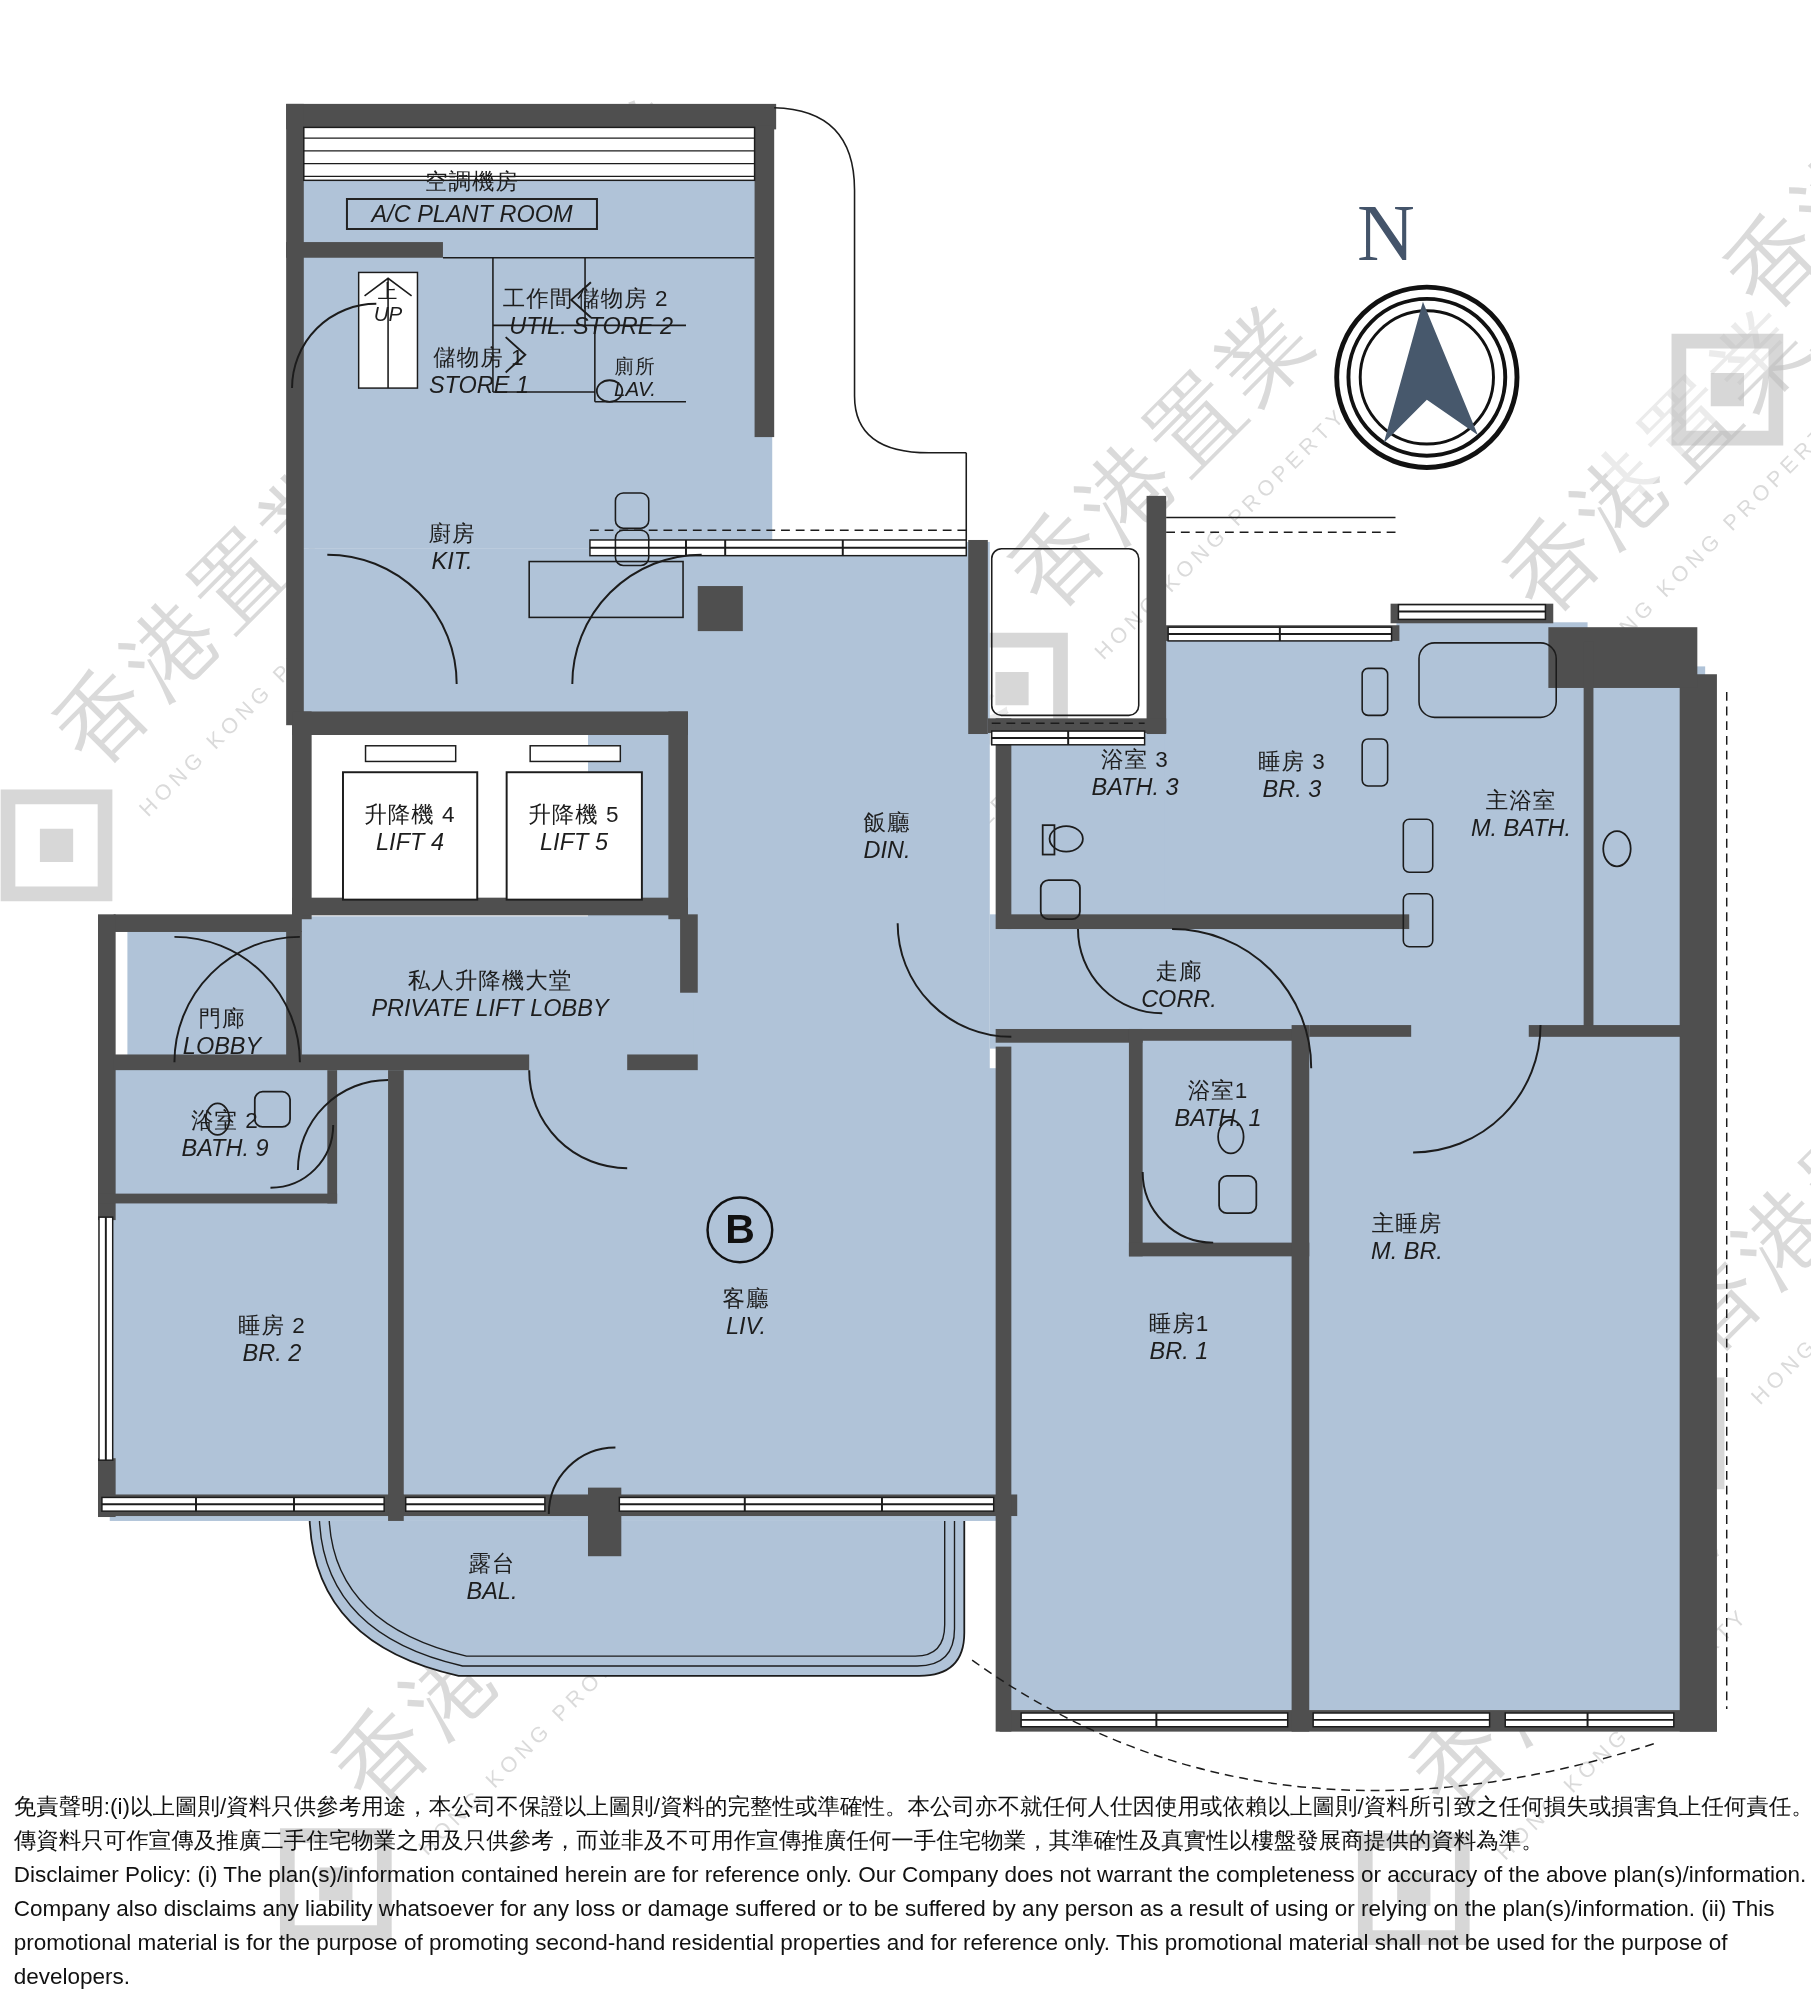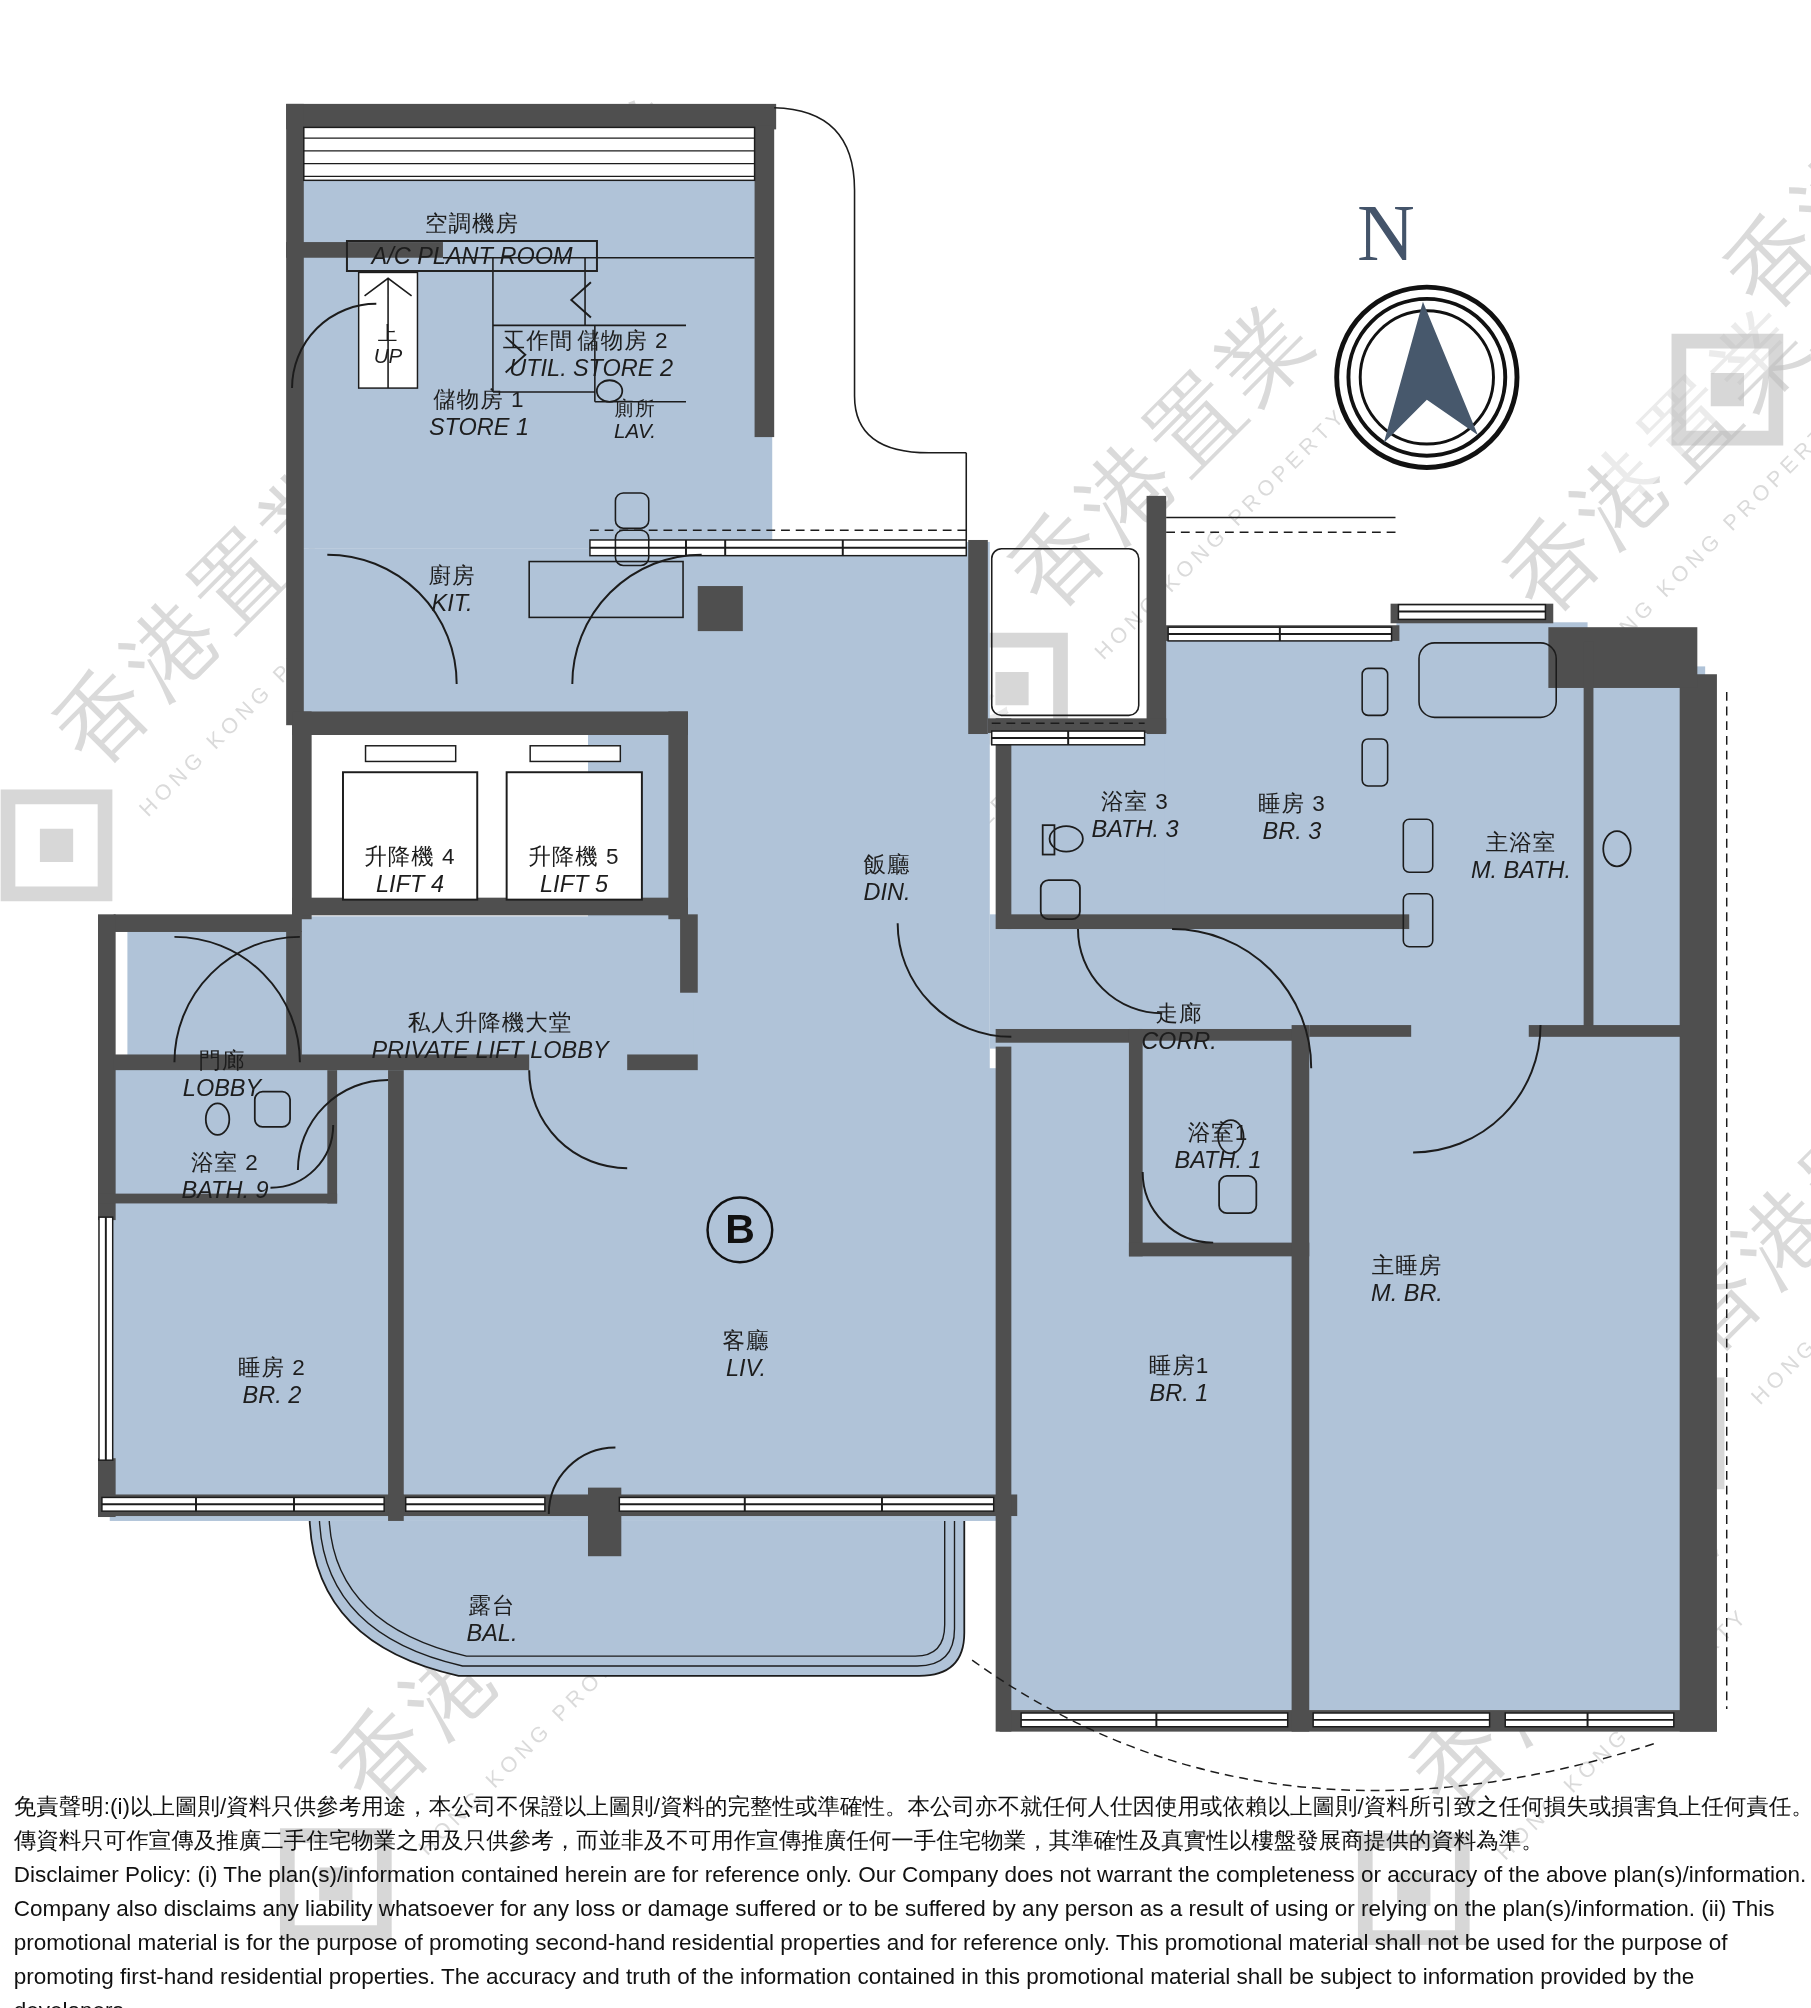--- a/index.html
+++ b/index.html
@@ -1,18 +1,18 @@
 <!DOCTYPE html>
 <html><head>
 <meta charset="utf-8">
 <style>
   html,body{margin:0;padding:0;background:#ffffff;}
   body{width:1811px;height:2008px;position:relative;font-family:"Liberation Sans",sans-serif;overflow:hidden;}
   #plan-svg{position:absolute;left:0;top:0;width:1811px;height:2008px;}
-  .rl{position:absolute;transform:translateX(-50%);text-align:center;white-space:nowrap;color:#1d1d1d;z-index:5;margin-top:42px;}
+  .rl{position:absolute;transform:translateX(-50%);text-align:center;white-space:nowrap;color:#1d1d1d;z-index:5;}
   .rl .zh{display:block;font-size:22.5px;line-height:26.5px;letter-spacing:1px;}
   .rl .en{display:block;font-size:23.5px;line-height:26.5px;font-style:italic;}
   .rl.sm .zh{font-size:19.6px;line-height:22.5px;}
   .rl.sm .en{font-size:20.6px;line-height:22.5px;text-align:right;}
   .rl .boxed{display:inline-block;border:2px solid #222;padding:1px 23.5px;margin-top:2px;}
   .unit-b{position:absolute;transform:translateX(-50%);font-size:41px;font-weight:bold;color:#111;z-index:6;}
   .north-n{position:absolute;transform:translateX(-50%);font-family:"Liberation Serif","DejaVu Serif",serif;font-size:80px;color:#44546a;z-index:6;}
   #disclaimer{position:absolute;left:13.7px;top:1790px;width:1786px;color:#111;z-index:6;}
   #disclaimer .dl{font-size:22.5px;line-height:34px;white-space:nowrap;}
 </style>
@@ -298,16 +298,15 @@
 
 <div class="unit-b" style="left:740px;top:1206px">B</div>
 <div class="north-n" style="left:1386px;top:188px">N</div>
 
 <div id="disclaimer">
   <div class="dl">免責聲明:(i)以上圖則/資料只供參考用途，本公司不保證以上圖則/資料的完整性或準確性。本公司亦不就任何人仕因使用或依賴以上圖則/資料所引致之任何損失或損害負上任何責任。(ii)本宣</div>
   <div class="dl">傳資料只可作宣傳及推廣二手住宅物業之用及只供參考，而並非及不可用作宣傳推廣任何一手住宅物業，其準確性及真實性以樓盤發展商提供的資料為準。</div>
   <div class="dl">Disclaimer Policy: (i) The plan(s)/information contained herein are for reference only. Our Company does not warrant the completeness or accuracy of the above plan(s)/information. Our</div>
   <div class="dl">Company also disclaims any liability whatsoever for any loss or damage suffered or to be suffered by any person as a result of using or relying on the plan(s)/information. (ii) This</div>
   <div class="dl">promotional material is for the purpose of promoting second-hand residential properties and for reference only. This promotional material shall not be used for the purpose of</div>
-  <div class="dl">promoting first-hand residential properties. The accuracy and truth of the information contained in this promotional material shall be subject to information provided by the</div>
   <div class="dl">developers.</div>
 </div>
 
 
 </body></html>

